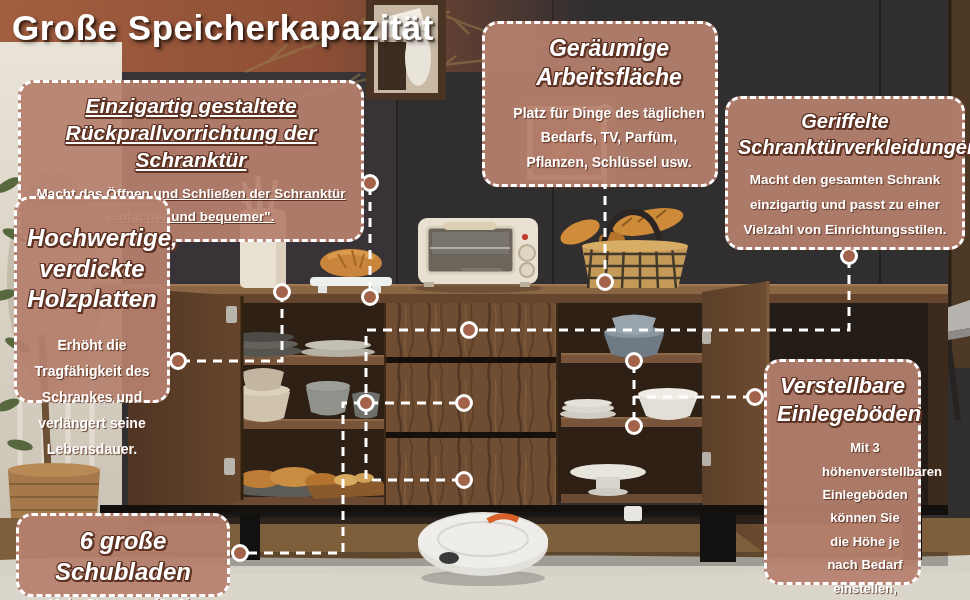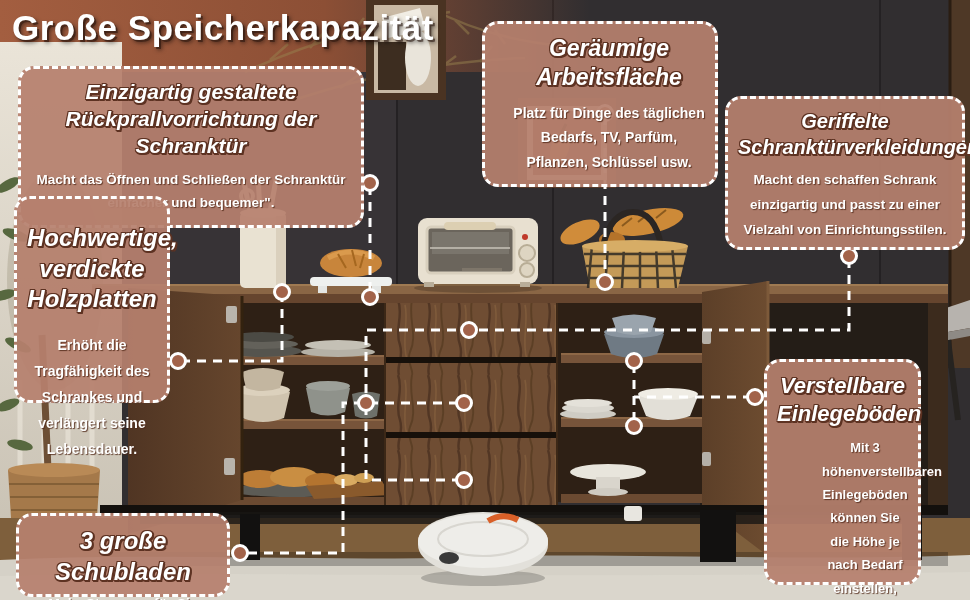--- a/index.html
+++ b/index.html
@@ -8,21 +8,21 @@
   #stage svg{position:absolute;left:0;top:0;}
   .scene{z-index:1;} .wires{z-index:2;}
   .callout{position:absolute;z-index:3;box-sizing:border-box;
      background:rgba(182,128,110,0.93);border:3px dashed #fff;border-radius:16px;
      padding:10px 10px;text-align:center;color:#fff;}
   .callout .ttl{display:block;font-weight:bold;font-style:italic;line-height:1.28;
      text-shadow:2px 2px 0 #5d3222,-1px -1px 0 #5d3222,1px -1px 0 #5d3222,
                  -1px 1px 0 #5d3222,2px 0 0 #5d3222,0 2px 0 #5d3222;}
   .callout .bdy{display:block;font-weight:bold;margin-top:8px;
      text-shadow:1px 1px 1px rgba(80,40,24,.85);}
-  #c1{left:18px;top:66px;width:346px;}   #c1 .ttl{font-size:21px;} #c1 .bdy{font-size:13.5px;line-height:1.75;}
+  #c1{left:18px;top:80px;width:346px;text-decoration:underline;}   #c1 .ttl{font-size:21px;} #c1 .bdy{font-size:13.5px;line-height:1.75;}
   #c2{left:14px;top:196px;width:156px;height:207px;padding-top:24px;} #c2 .ttl{font-size:24px;} #c2 .bdy{font-size:14px;line-height:1.85;margin-top:18px;}
   #c3{left:16px;top:513px;width:214px;height:84px;} #c3 .ttl{font-size:24px;} #c3 .bdy{font-size:14px;margin-top:9px;}
   #c4{left:482px;top:21px;width:236px;padding-left:28px;}  #c4 .ttl{font-size:23px;} #c4 .bdy{font-size:14px;line-height:1.75;}
   #c5{left:725px;top:96px;width:240px;height:154px;} #c5 .ttl{font-size:20px;} #c5 .bdy{font-size:13.5px;line-height:1.85;}
   #c6{left:764px;top:359px;width:157px;height:226px;} #c6 .ttl{font-size:22px;} #c6 .bdy{font-size:13px;line-height:1.8;margin-left:45px;}
   #main-title{position:absolute;z-index:3;left:12px;top:8px;font-size:35px;font-weight:bold;
      color:#fff;letter-spacing:.5px;text-shadow:2px 2px 0 rgba(40,20,12,.55),3px 3px 4px rgba(0,0,0,.5);}
 </style>
 </head>
 <body>
@@ -345,32 +345,32 @@
   <span class="ttl">Einzigartig gestaltete Rückprallvorrichtung der Schranktür</span>
   <span class="bdy">Macht das Öffnen und Schließen der Schranktür einfacher und bequemer".</span>
 </div>
 
 <div class="callout" id="c2">
   <span class="ttl">Hochwertige, verdickte Holzplatten</span>
   <span class="bdy">Erhöht die Tragfähigkeit des Schrankes und verlängert seine Lebensdauer.</span>
 </div>
 
 <div class="callout" id="c3">
-  <span class="ttl">3 große Schubladen</span>
+  <span class="ttl">6 große Schubladen</span>
   <span class="bdy">Mehr Stauraum für Sie</span>
 </div>
 
 <div class="callout" id="c4">
   <span class="ttl">Geräumige Arbeitsfläche</span>
   <span class="bdy">Platz für Dinge des täglichen Bedarfs, TV, Parfüm, Pflanzen, Schlüssel usw.</span>
 </div>
 
 <div class="callout" id="c5">
   <span class="ttl">Geriffelte Schranktürverkleidungen</span>
-  <span class="bdy">Macht den schaffen Schrank einzigartig und passt zu einer Vielzahl von Einrichtungsstilen.</span>
+  <span class="bdy">Macht den gesamten Schrank einzigartig und passt zu einer Vielzahl von Einrichtungsstilen.</span>
 </div>
 
 <div class="callout" id="c6">
   <span class="ttl">Verstellbare Einlegeböden</span>
   <span class="bdy">Mit 3 höhenverstellbaren Einlegeböden können Sie die Höhe je nach Bedarf einstellen, um mehr Stauraum zu schaffen, der sich leicht aufbewahren und organisieren lässt.</span>
 </div>
 
 </div>
 
 </body></html>

